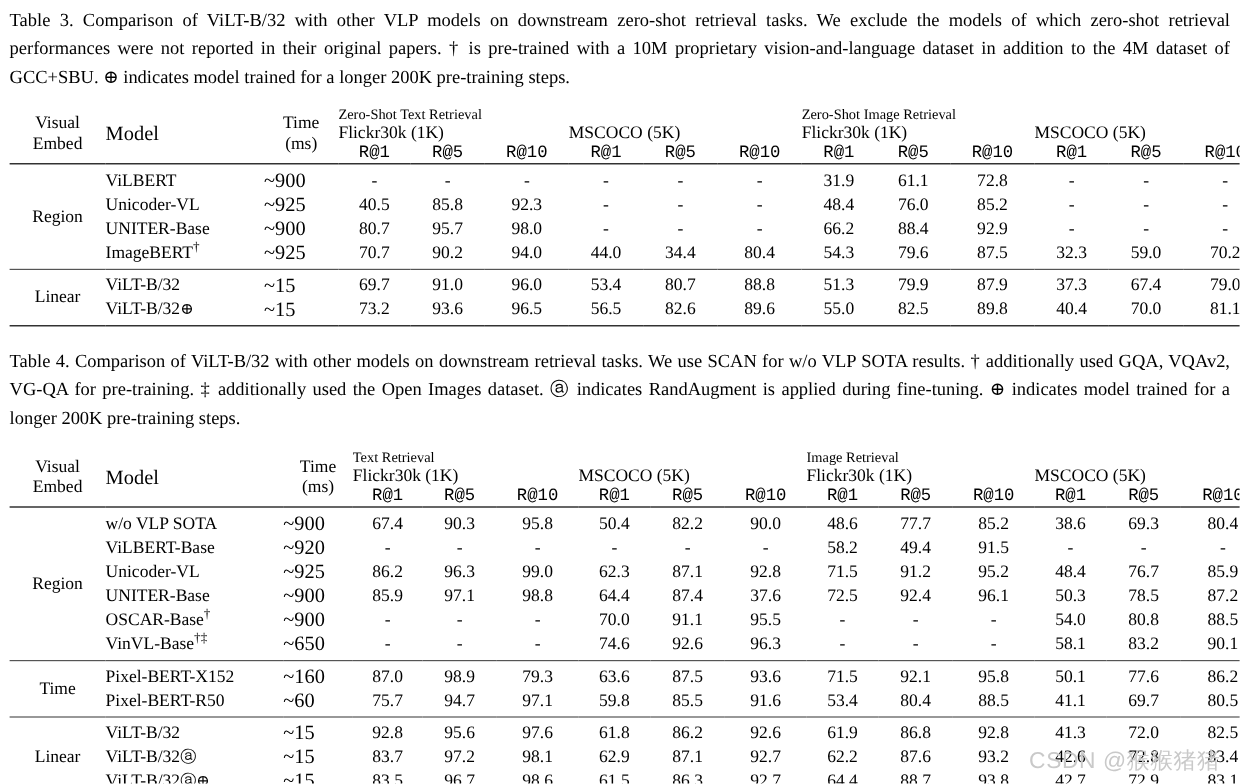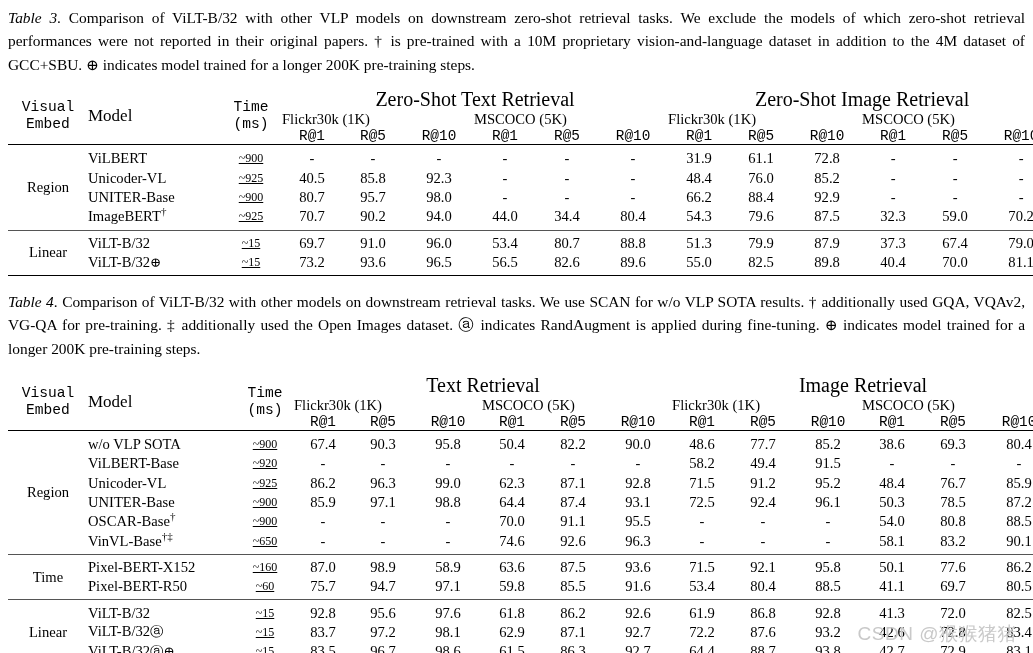--- a/index.html
+++ b/index.html
@@ -25,21 +25,20 @@
 
   
   .caption {
     font-size: 15.4px;
     line-height: 1.52;
     text-align: justify;
     text-justify: inter-word;
     margin: 0;
   }
   .caption .tnum {
-    font-style: italic;
   }
   .caption-block-3 {
     position: absolute;
     left: 8px;
     top: 6px;
     width: 1017px;
   }
   .caption-block-4 {
     position: absolute;
     left: 8px;
@@ -73,61 +72,59 @@
   
   .rule-top td    { border-bottom: 1.6px solid #000; height: 0; line-height: 0; font-size: 0; }
   .rule-bot td    { border-bottom: 1.6px solid #000; height: 0; line-height: 0; font-size: 0; }
   .rule-grp td    { border-bottom: 1.1px solid #555; height: 0; line-height: 0; font-size: 0; }
 
   .spacer-sm td { height: 4px; line-height: 4px; font-size: 0; }
   .spacer-xs td { height: 3px; line-height: 3px; font-size: 0; }
 
   
   .hd-group {
-    text-align: center;
-    font-size: 20px;
+    text-align: left;
+    font-size: 12px;
     padding-bottom: 1px;
   }
   .hd-sub {
     font-size: 14.6px;
     padding-bottom: 1px;
   }
   .hd-metric {
     text-align: center;
     font-size: 14.4px;
     padding-bottom: 3px;
     font-family: Liberation Mono, monospace;
   }
   .hd-stub {
     text-align: center;
     font-size: 14.6px;
     line-height: 1.18;
-    font-family: Liberation Mono, monospace;
   }
   .hd-stub-model {
     text-align: left;
     font-size: 17px;
     padding-left: 6px;
     font-family: Liberation Serif, serif;
   }
 
   
   td.c-embed {
     text-align: center;
     font-size: 14.6px;
   }
   td.c-model {
     text-align: left;
     padding-left: 6px;
     font-size: 14.6px;
   }
   td.c-time {
-    text-align: center;
-    font-size: 12px;
-    text-decoration: underline;
+    text-align: left;
+    font-size: 17px;
   }
   td.c-num {
     text-align: center;
     font-size: 14.6px;
   }
   tr.datarow td { height: 19.4px; }
   tr.datarow-t4 td { height: 19.3px; }
 
   .sup {
     font-size: 11px;
@@ -459,21 +456,21 @@
             <td class="c-num">85.9</td>
           </tr>
           <tr class="datarow-t4">
             <td class="c-model">UNITER-Base</td>
             <td class="c-time">~900</td>
             <td class="c-num">85.9</td>
             <td class="c-num">97.1</td>
             <td class="c-num">98.8</td>
             <td class="c-num">64.4</td>
             <td class="c-num">87.4</td>
-            <td class="c-num">93.1</td>
+            <td class="c-num">37.6</td>
             <td class="c-num">72.5</td>
             <td class="c-num">92.4</td>
             <td class="c-num">96.1</td>
             <td class="c-num">50.3</td>
             <td class="c-num">78.5</td>
             <td class="c-num">87.2</td>
           </tr>
           <tr class="datarow-t4">
             <td class="c-model">OSCAR-Base<span class="sup">†</span></td>
             <td class="c-time">~900</td>
@@ -514,21 +511,21 @@
           </tr>
           <tr class="spacer-xs">
             <td colspan="15"></td>
           </tr>
           <tr class="datarow-t4">
             <td class="c-embed" rowspan="2">Time</td>
             <td class="c-model">Pixel-BERT-X152</td>
             <td class="c-time">~160</td>
             <td class="c-num">87.0</td>
             <td class="c-num">98.9</td>
-            <td class="c-num">58.9</td>
+            <td class="c-num">79.3</td>
             <td class="c-num">63.6</td>
             <td class="c-num">87.5</td>
             <td class="c-num">93.6</td>
             <td class="c-num">71.5</td>
             <td class="c-num">92.1</td>
             <td class="c-num">95.8</td>
             <td class="c-num">50.1</td>
             <td class="c-num">77.6</td>
             <td class="c-num">86.2</td>
           </tr>
@@ -576,21 +573,21 @@
           </tr>
           <tr class="datarow-t4">
             <td class="c-model">ViLT-B/32<span class="circ">ⓐ</span></td>
             <td class="c-time">~15</td>
             <td class="c-num">83.7</td>
             <td class="c-num">97.2</td>
             <td class="c-num">98.1</td>
             <td class="c-num">62.9</td>
             <td class="c-num">87.1</td>
             <td class="c-num">92.7</td>
-            <td class="c-num">72.2</td>
+            <td class="c-num">62.2</td>
             <td class="c-num">87.6</td>
             <td class="c-num">93.2</td>
             <td class="c-num">42.6</td>
             <td class="c-num">72.8</td>
             <td class="c-num">83.4</td>
           </tr>
           <tr class="datarow-t4">
             <td class="c-model">ViLT-B/32<span class="circ">ⓐ⊕</span></td>
             <td class="c-time">~15</td>
             <td class="c-num">83.5</td>

